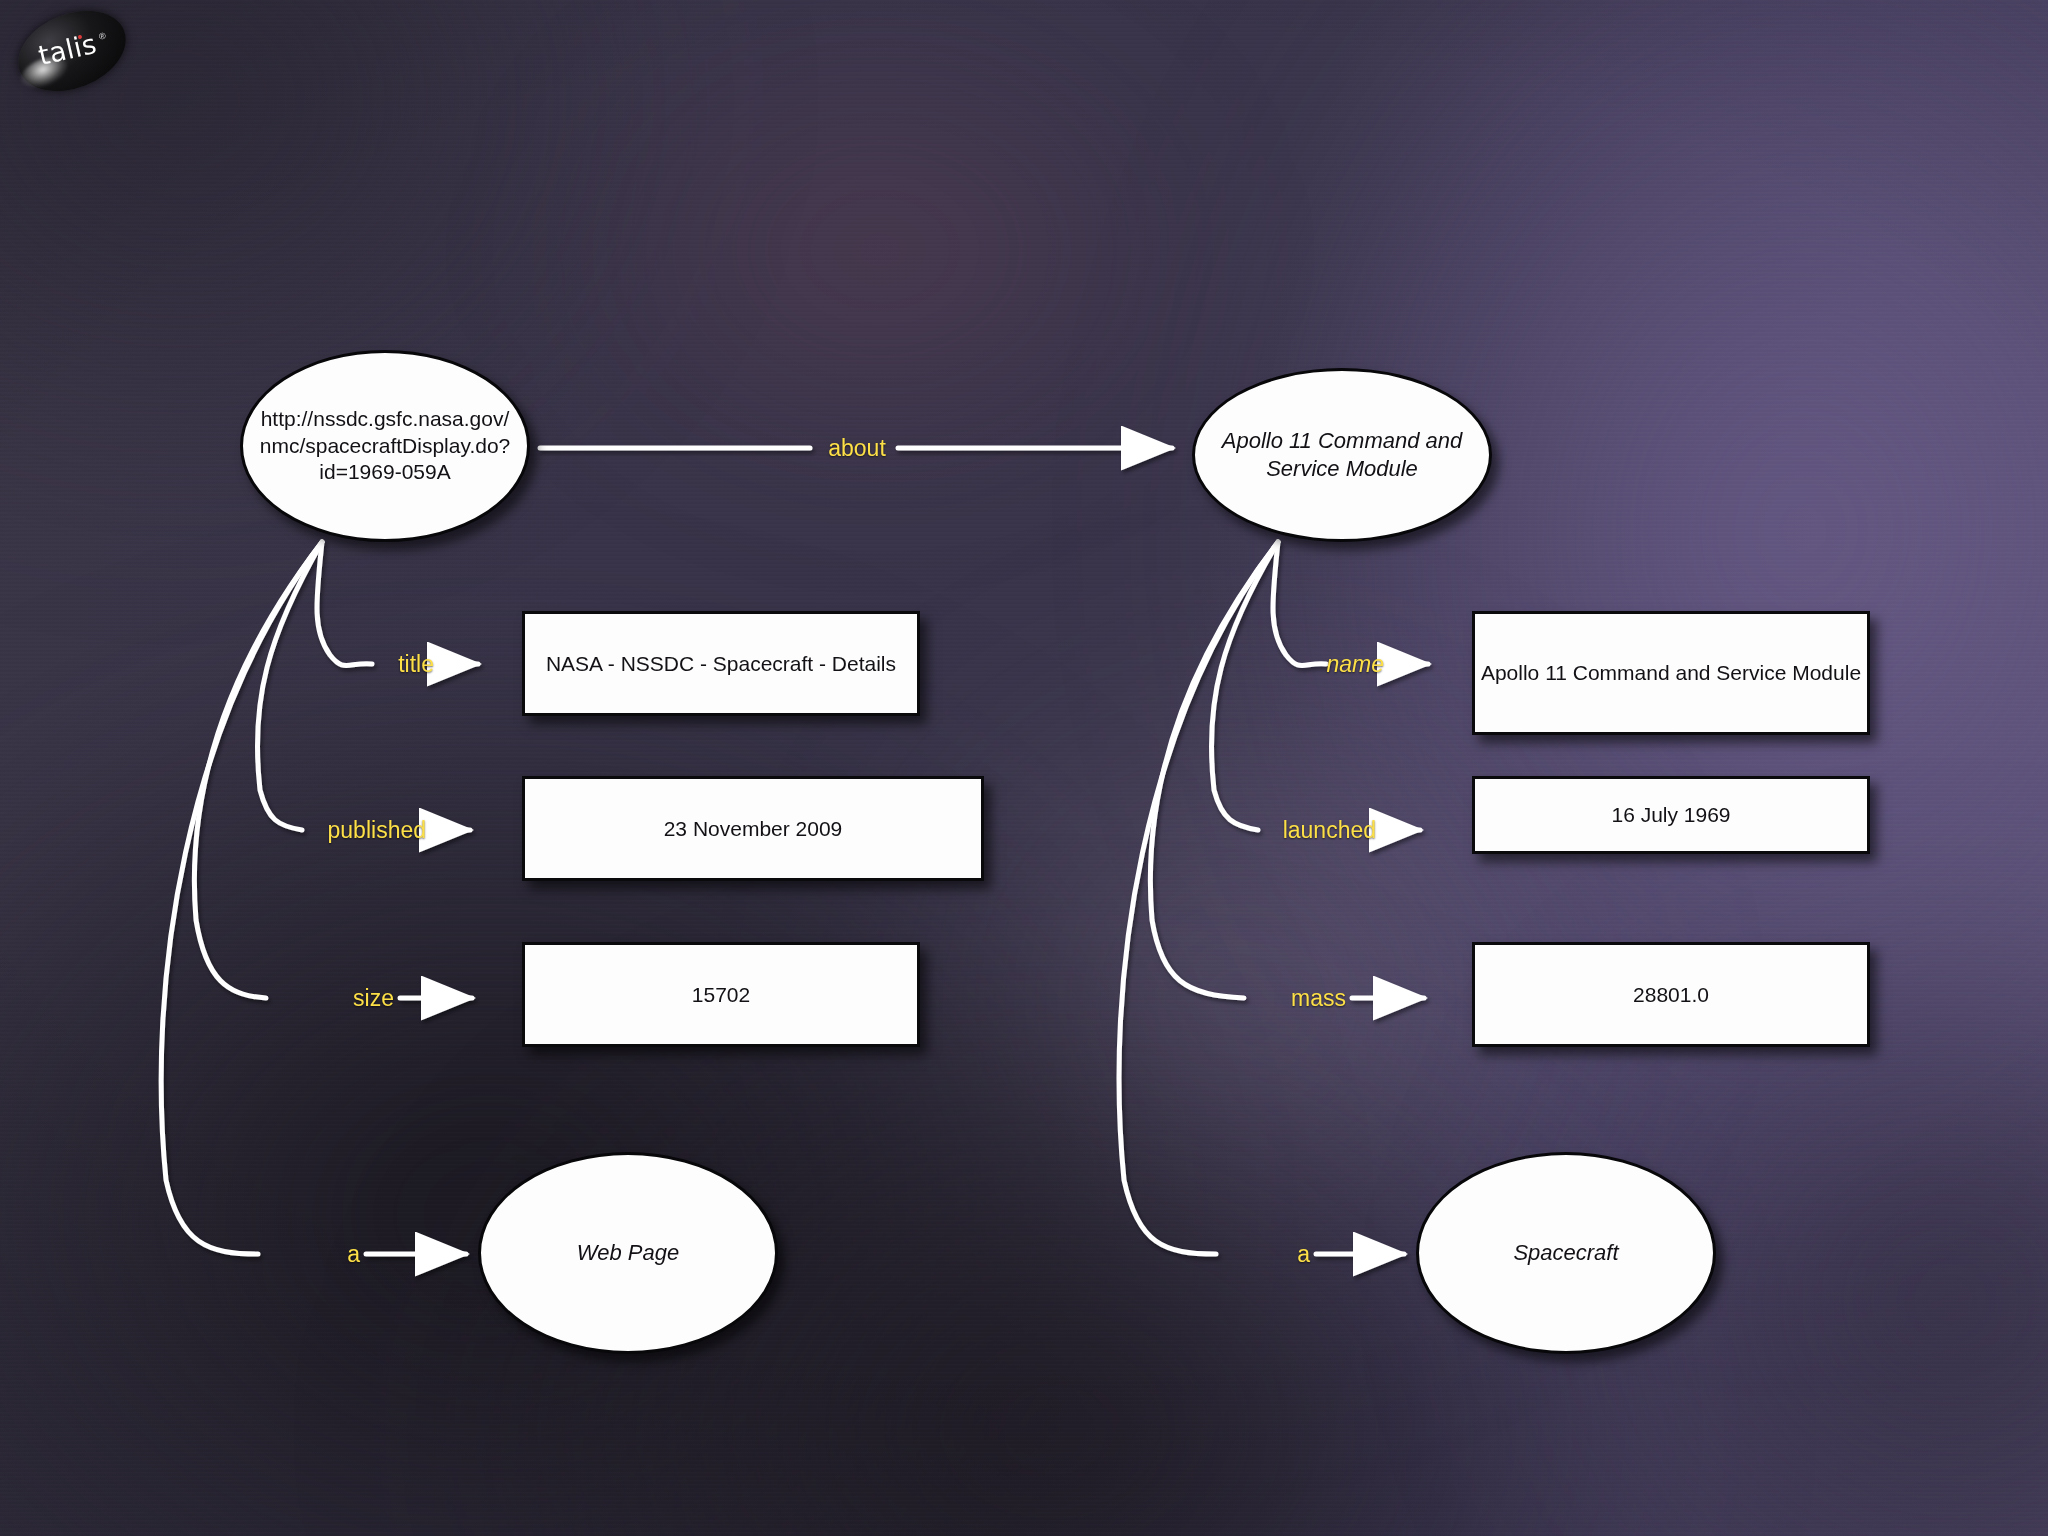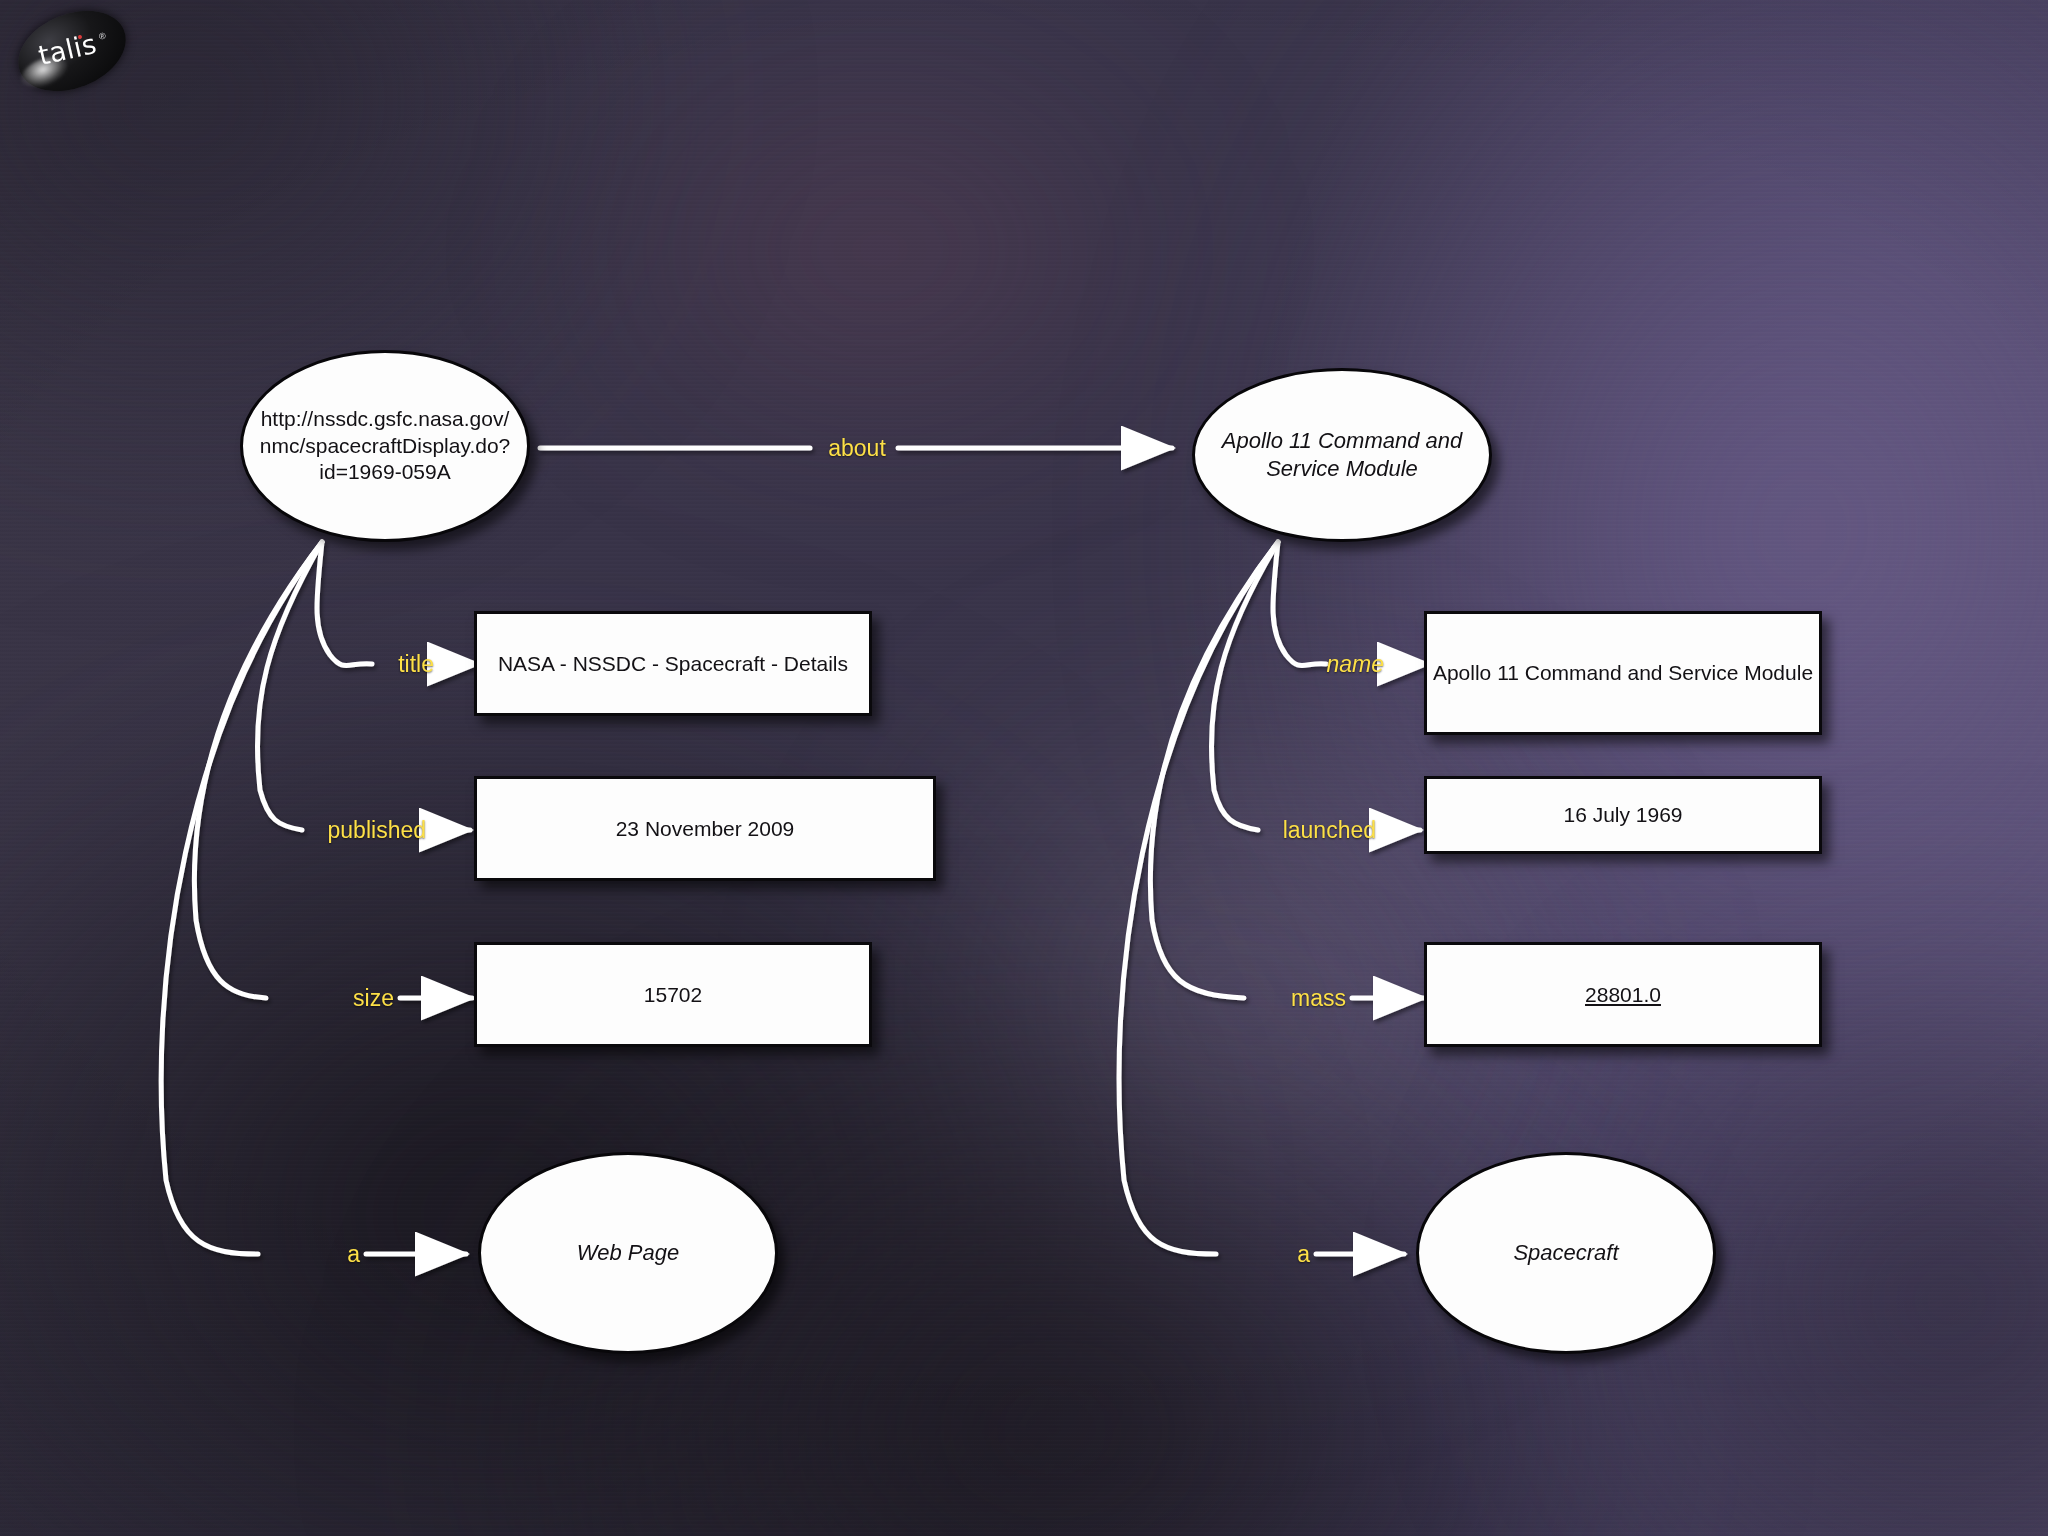--- a/index.html
+++ b/index.html
@@ -151,20 +151,21 @@
     background: #fdfdfd;
     border: 3px solid #0a090c;
     box-shadow: 7px 8px 11px rgba(0,0,0,0.55);
     display: flex;
     align-items: center;
     justify-content: center;
     text-align: center;
     color: #131115;
     font-size: 21px;
     box-sizing: border-box;
+    margin-left: 48px;
   }
 
   .edge-label {
     position: absolute;
     color: #fde047;
     font-size: 23px;
     white-space: nowrap;
     text-shadow: 0 1px 2px rgba(0,0,0,0.6);
   }
   .edge-label.right-align { transform: translate(-100%, -50%); }
@@ -272,21 +273,21 @@
   <div class="lit-box" style="left:1424px; top:611px; width:398px; height:124px;">
     <span>Apollo 11 Command and Service Module</span>
   </div>
 
   <div class="edge-label right-align" style="left:1376px; top:830px;">launched</div>
   <div class="lit-box" style="left:1424px; top:776px; width:398px; height:78px;">
     <span>16 July 1969</span>
   </div>
 
   <div class="edge-label right-align" style="left:1346px; top:998px;">mass</div>
-  <div class="lit-box" style="left:1424px; top:942px; width:398px; height:105px;text-decoration:underline;">
+  <div class="lit-box" style="left:1424px; top:942px; width:398px; height:105px;">
     <span>28801.0</span>
   </div>
 
   <div class="edge-label right-align" style="left:1310px; top:1254px;">a</div>
   <div class="node-ellipse class-node" style="left:1416px; top:1152px; width:300px; height:202px;">
     <span>Spacecraft</span>
   </div>
 
 </div>
 

